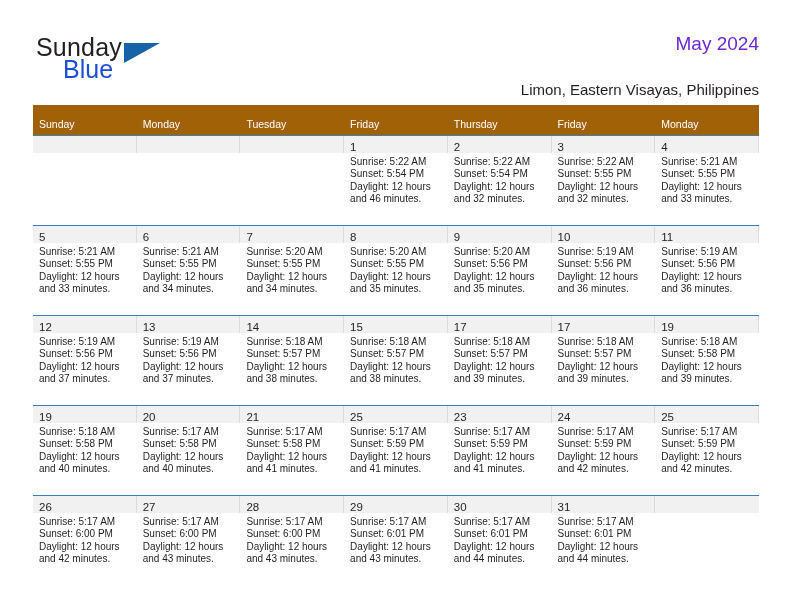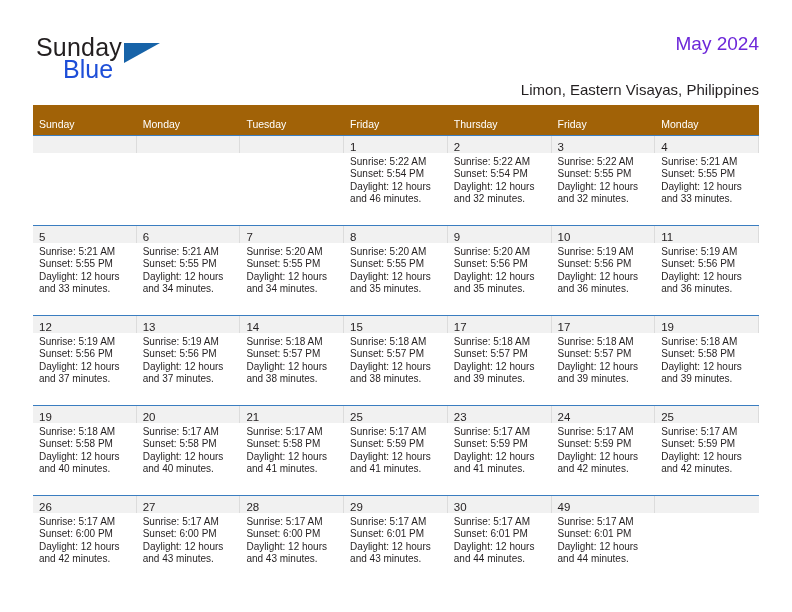--- a/index.html
+++ b/index.html
@@ -528,21 +528,21 @@
               <div class="details">
                 <div>Sunrise: 5:17 AM</div>
                 <div>Sunset: 6:01 PM</div>
                 <div>Daylight: 12 hours</div>
                 <div>and 44 minutes.</div>
               </div>
             </div>
           </td>
           <td>
             <div class="daycell filled">
-              <div class="daynum-band"><span class="daynum">49</span></div>
+              <div class="daynum-band"><span class="daynum">31</span></div>
               <div class="details">
                 <div>Sunrise: 5:17 AM</div>
                 <div>Sunset: 6:01 PM</div>
                 <div>Daylight: 12 hours</div>
                 <div>and 44 minutes.</div>
               </div>
             </div>
           </td>
           <td>
             <div class="daycell">

